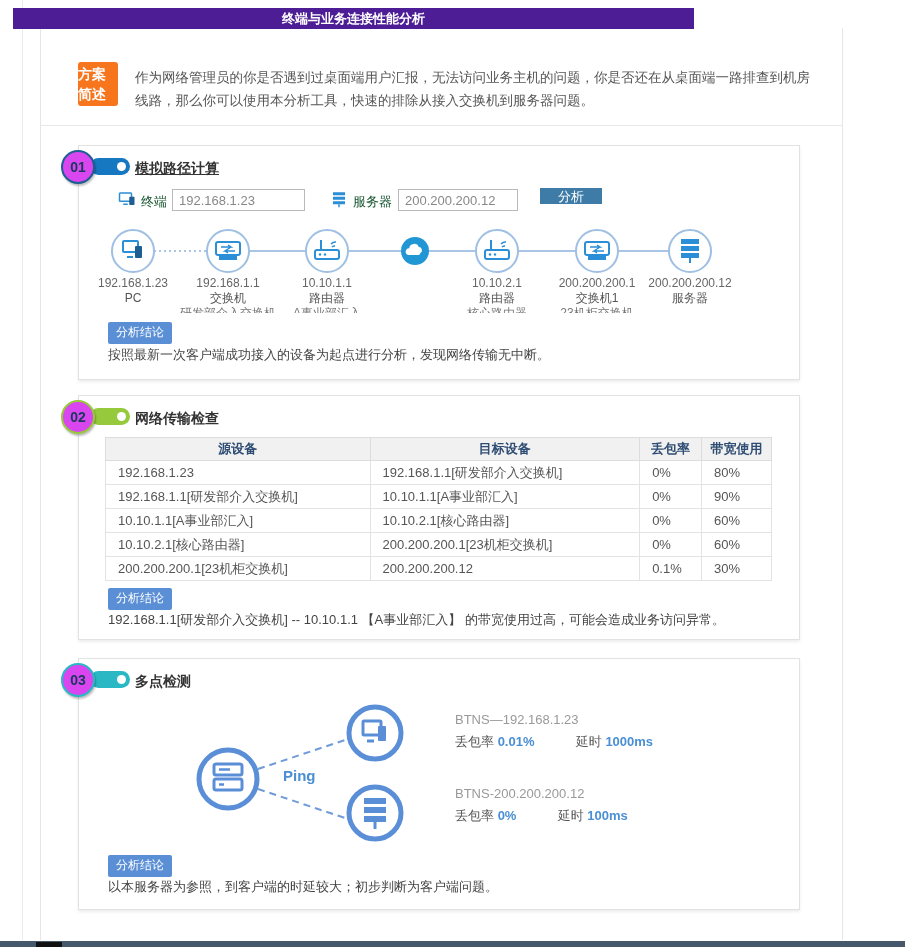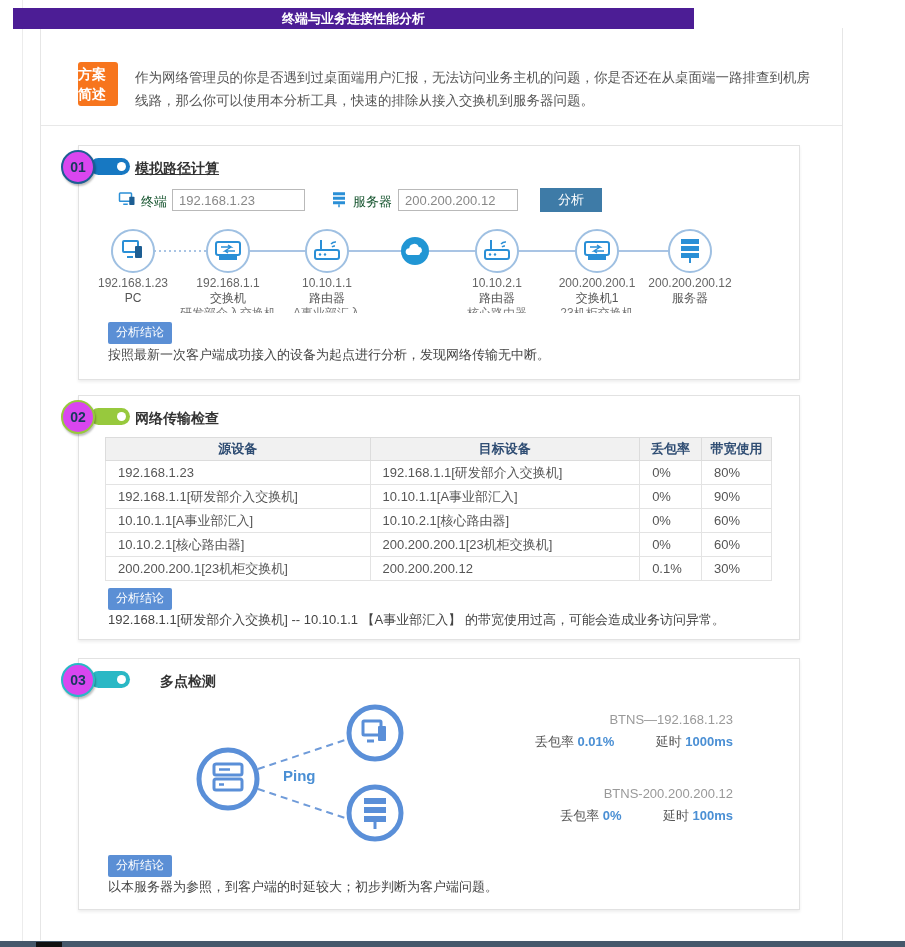--- a/index.html
+++ b/index.html
@@ -30,48 +30,48 @@
                background:#d946ef; border:2px solid #1d5e93; z-index:6; text-align:center;
                line-height:31px; font-size:14px; font-weight:bold; color:#16395c;
                box-shadow:1px 2px 2px rgba(0,0,0,0.25); }
   .pin { position:absolute; width:40px; height:17px; border-radius:9px; z-index:5; }
   .pin .pin-dot { position:absolute; right:4px; top:4px; width:9px; height:9px; border-radius:50%;
                   background:#fff; }
   .b1 { top:150px; } .p1 { left:90px; top:158px; background:#1778c2; }
   .b2 { top:400px; border-color:#97c93d; } .p2 { left:90px; top:408px; background:#97c93d; }
   .b3 { top:663px; border-color:#2ab8c5; } .p3 { left:90px; top:671px; background:#2ab8c5; }
   .sec-title { position:absolute; left:135px; font-size:14px; font-weight:bold; color:#333; z-index:6; }
-  .t1 { top:160px;text-decoration:underline; } .t2 { top:410px; } .t3 { top:673px;margin-left:25px; }
+  .t1 { top:160px;text-decoration:underline; } .t2 { top:410px; } .t3 { top:673px; }
 
   .inline-icon { position:absolute; width:18px; height:18px; }
   .form-label { position:absolute; font-size:13px; color:#14532d; }
   .ip-input { position:absolute; height:22px; border:1px solid #b9b9b9; font-size:13px; color:#888;
               padding:0 6px; font-family:inherit; background:#fff; }
-  .analyze-btn { position:absolute; left:540px; top:188px; width:62px; height:24px; background:#3e7ba7;
+  .analyze-btn { position:absolute; left:540px; top:188px; width:62px; height:16px; background:#3e7ba7;
                  color:#fff; font-size:13px; border:none; cursor:pointer; font-family:inherit; }
 
   .diagram-svg { position:absolute; left:95px; top:228px; }
   .node-labels { position:absolute; left:95px; top:276px; width:665px; height:37px; overflow:hidden; }
   .node-label { position:absolute; width:110px; text-align:center; font-size:12px; line-height:15px;
                 color:#666; }
   .node-label .nm { color:#555; }
   .node-label .sub { color:#777; }
 
   .concl-badge { position:absolute; padding:2px 8px 3px; background:#5b8fd5; color:#fff; font-size:12px;
                  border-radius:2px; }
   .concl-text { position:absolute; font-size:13px; color:#444; }
 
   table.net { position:absolute; left:105px; top:437px; width:667px; border-collapse:collapse;
               font-size:13px; }
   table.net th { background:#f1f1f1; color:#2f4d73; font-weight:bold; border:1px solid #dcdcdc;
                  height:23px; text-align:center; }
   table.net td { border:1px solid #e3e3e3; height:24px; color:#555; padding-left:12px; background:#fff; }
 
   .ping-label { position:absolute; left:283px; top:767px; font-size:15px; font-weight:bold; color:#4a8fd4; }
-  .ping-info { position:absolute; left:433px; width:300px;text-align:right; }
+  .ping-info { position:absolute; left:455px; width:300px; }
   .ping-name { font-size:13px; color:#999; }
   .ping-metrics { font-size:13px; color:#555; margin-top:6px; }
   .ping-metrics .val { color:#4a8fd4; font-weight:bold; }
   .ping-metrics .gap { display:inline-block; width:34px; }
 
   .bottom-bar { position:absolute; left:0; top:941px; width:905px; height:6px; background:#46586b; }
   .bottom-bar .black-seg { position:absolute; left:36px; top:1px; width:26px; height:5px; background:#111; }
 </style>
 </head>
 <body>

